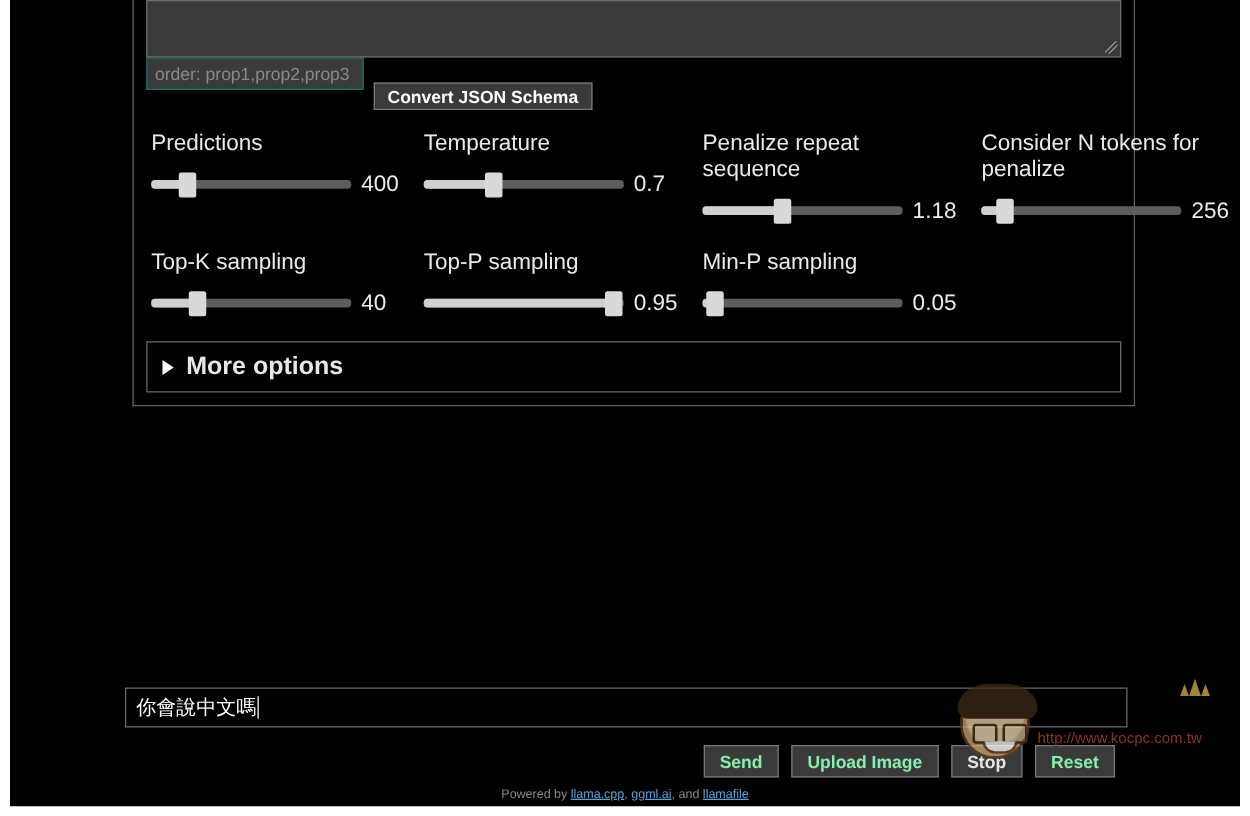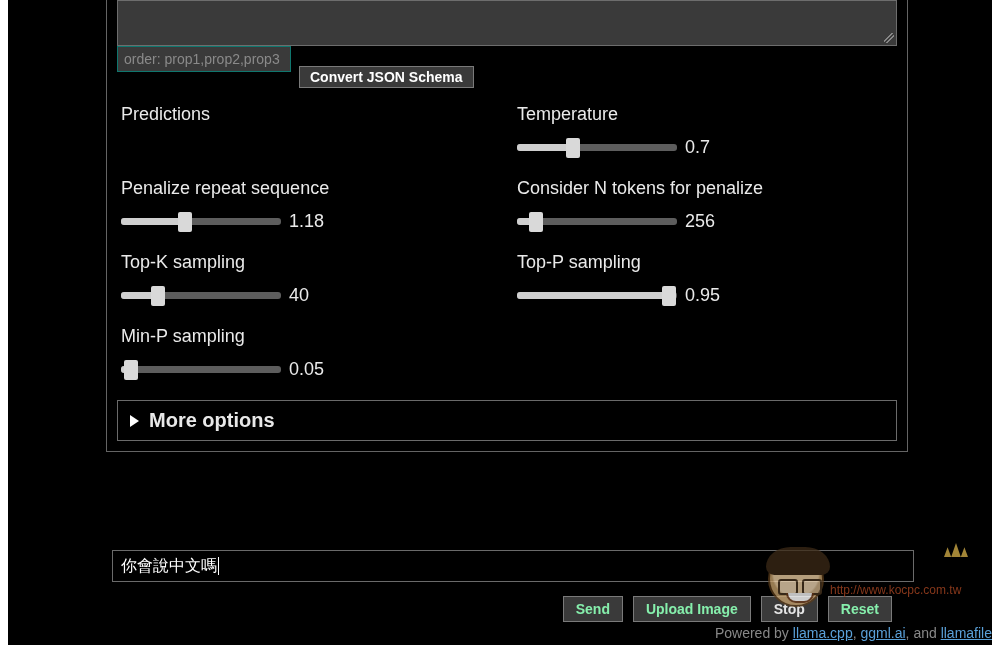--- a/index.html
+++ b/index.html
@@ -65,21 +65,21 @@
     border: 1px solid #7a7a7a;
     color: #fff;
     font-size: 14px;
     font-weight: bold;
     padding: 0 10px;
     cursor:pointer;
     margin-top:20px;
   }
   .sliders-grid{
     display:grid;
-    grid-template-columns: 1fr 1fr;
+    grid-template-columns: 1fr 1fr 1fr 1fr;
     column-gap: 36px;
     row-gap: 22px;
     margin-top: 16px;
     padding: 0 4px;
     gap: 20px;
   }
   .slider-block{ }
   .slider-label{
     color:#eaeaea;
     font-size: 18px;
@@ -133,21 +133,21 @@
   }
   .caret{
     width:0;height:0;
     border-top:6px solid transparent;
     border-bottom:6px solid transparent;
     border-left:9px solid #fff;
   }
   
   .prompt-box{
     position:absolute;
-    left:104px; top:550px;
+    left:92px; top:550px;
     width:802px;
     border:1px solid #6a6a6a;
     background:#000;
     padding:6px 8px;
     color:#fff;
     font-size:16px;
     height:32px;
     display:flex; align-items:center;
   }
   .prompt-box .txt{ position:relative; }
@@ -172,22 +172,22 @@
     font-size:14px;
     font-weight:bold;
     padding:4px 12px;
     cursor:pointer;
   }
   .btn.muted{ color:#e5e5e5; }
   
   .footer{
     position:absolute;
     left:0; right:0; bottom:4px;
-    text-align:right;
-    font-size:14px;
+    text-align:center;
+    font-size:10px;
     color:#888;
   }
   .footer a{ color:#5aa0d8; text-decoration:underline; cursor:pointer; }
   
   .wm{
     position:absolute;
     right:14px; bottom:28px;
     width:210px; height:70px;
     opacity:0.75;
     pointer-events:none;
@@ -255,20 +255,28 @@
 
     <div class="order-row">
       <input class="order-input" placeholder="order: prop1,prop2,prop3" style="">
       <button class="convert-btn">Convert JSON Schema</button>
     </div>
 
     <div class="sliders-grid">
 
       <div class="slider-block">
         <div class="slider-label">Predictions</div>
+        <div class="slider-row">
+          <div class="slider">
+            <div class="track"></div>
+            <div class="track-fill" style="width: 18%;"></div>
+            <div class="thumb" style="left: 18%;"></div>
+          </div>
+          <span class="val">400</span>
+        </div>
       </div>
 
       <div class="slider-block">
         <div class="slider-label">Temperature</div>
         <div class="slider-row">
           <div class="slider">
             <div class="track"></div>
             <div class="track-fill" style="width: 35%;"></div>
             <div class="thumb" style="left: 35%;"></div>
           </div>

